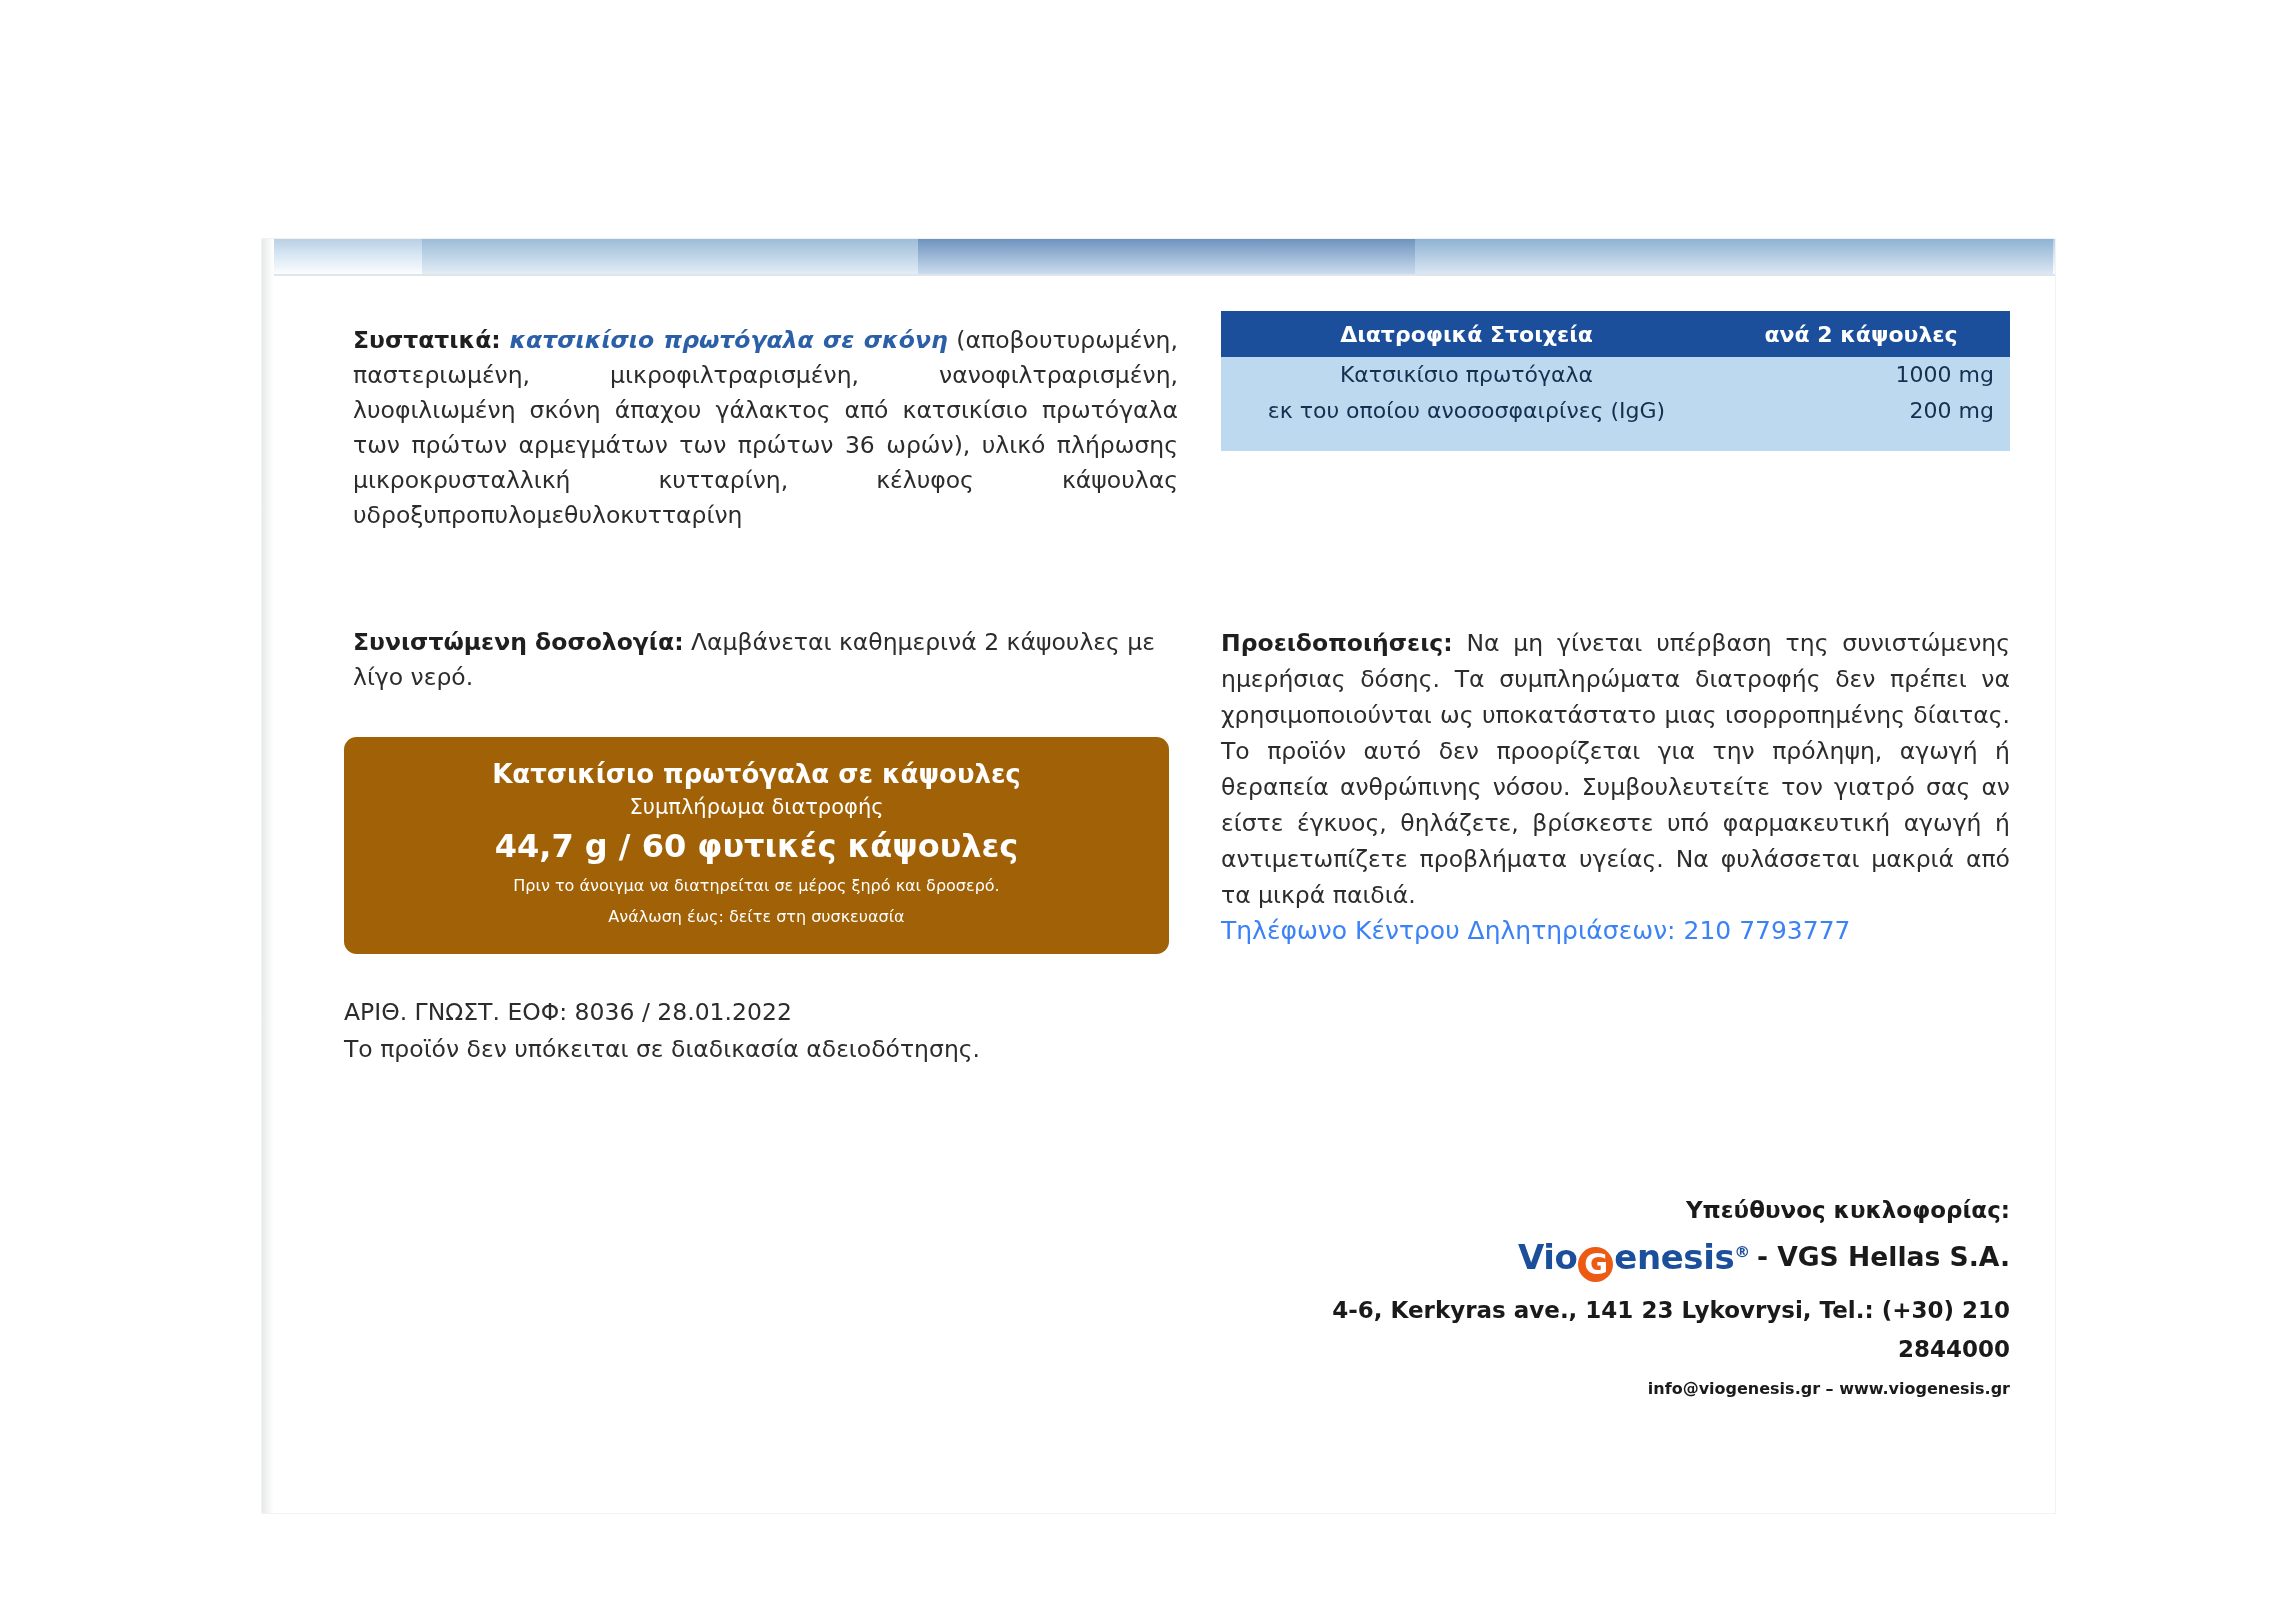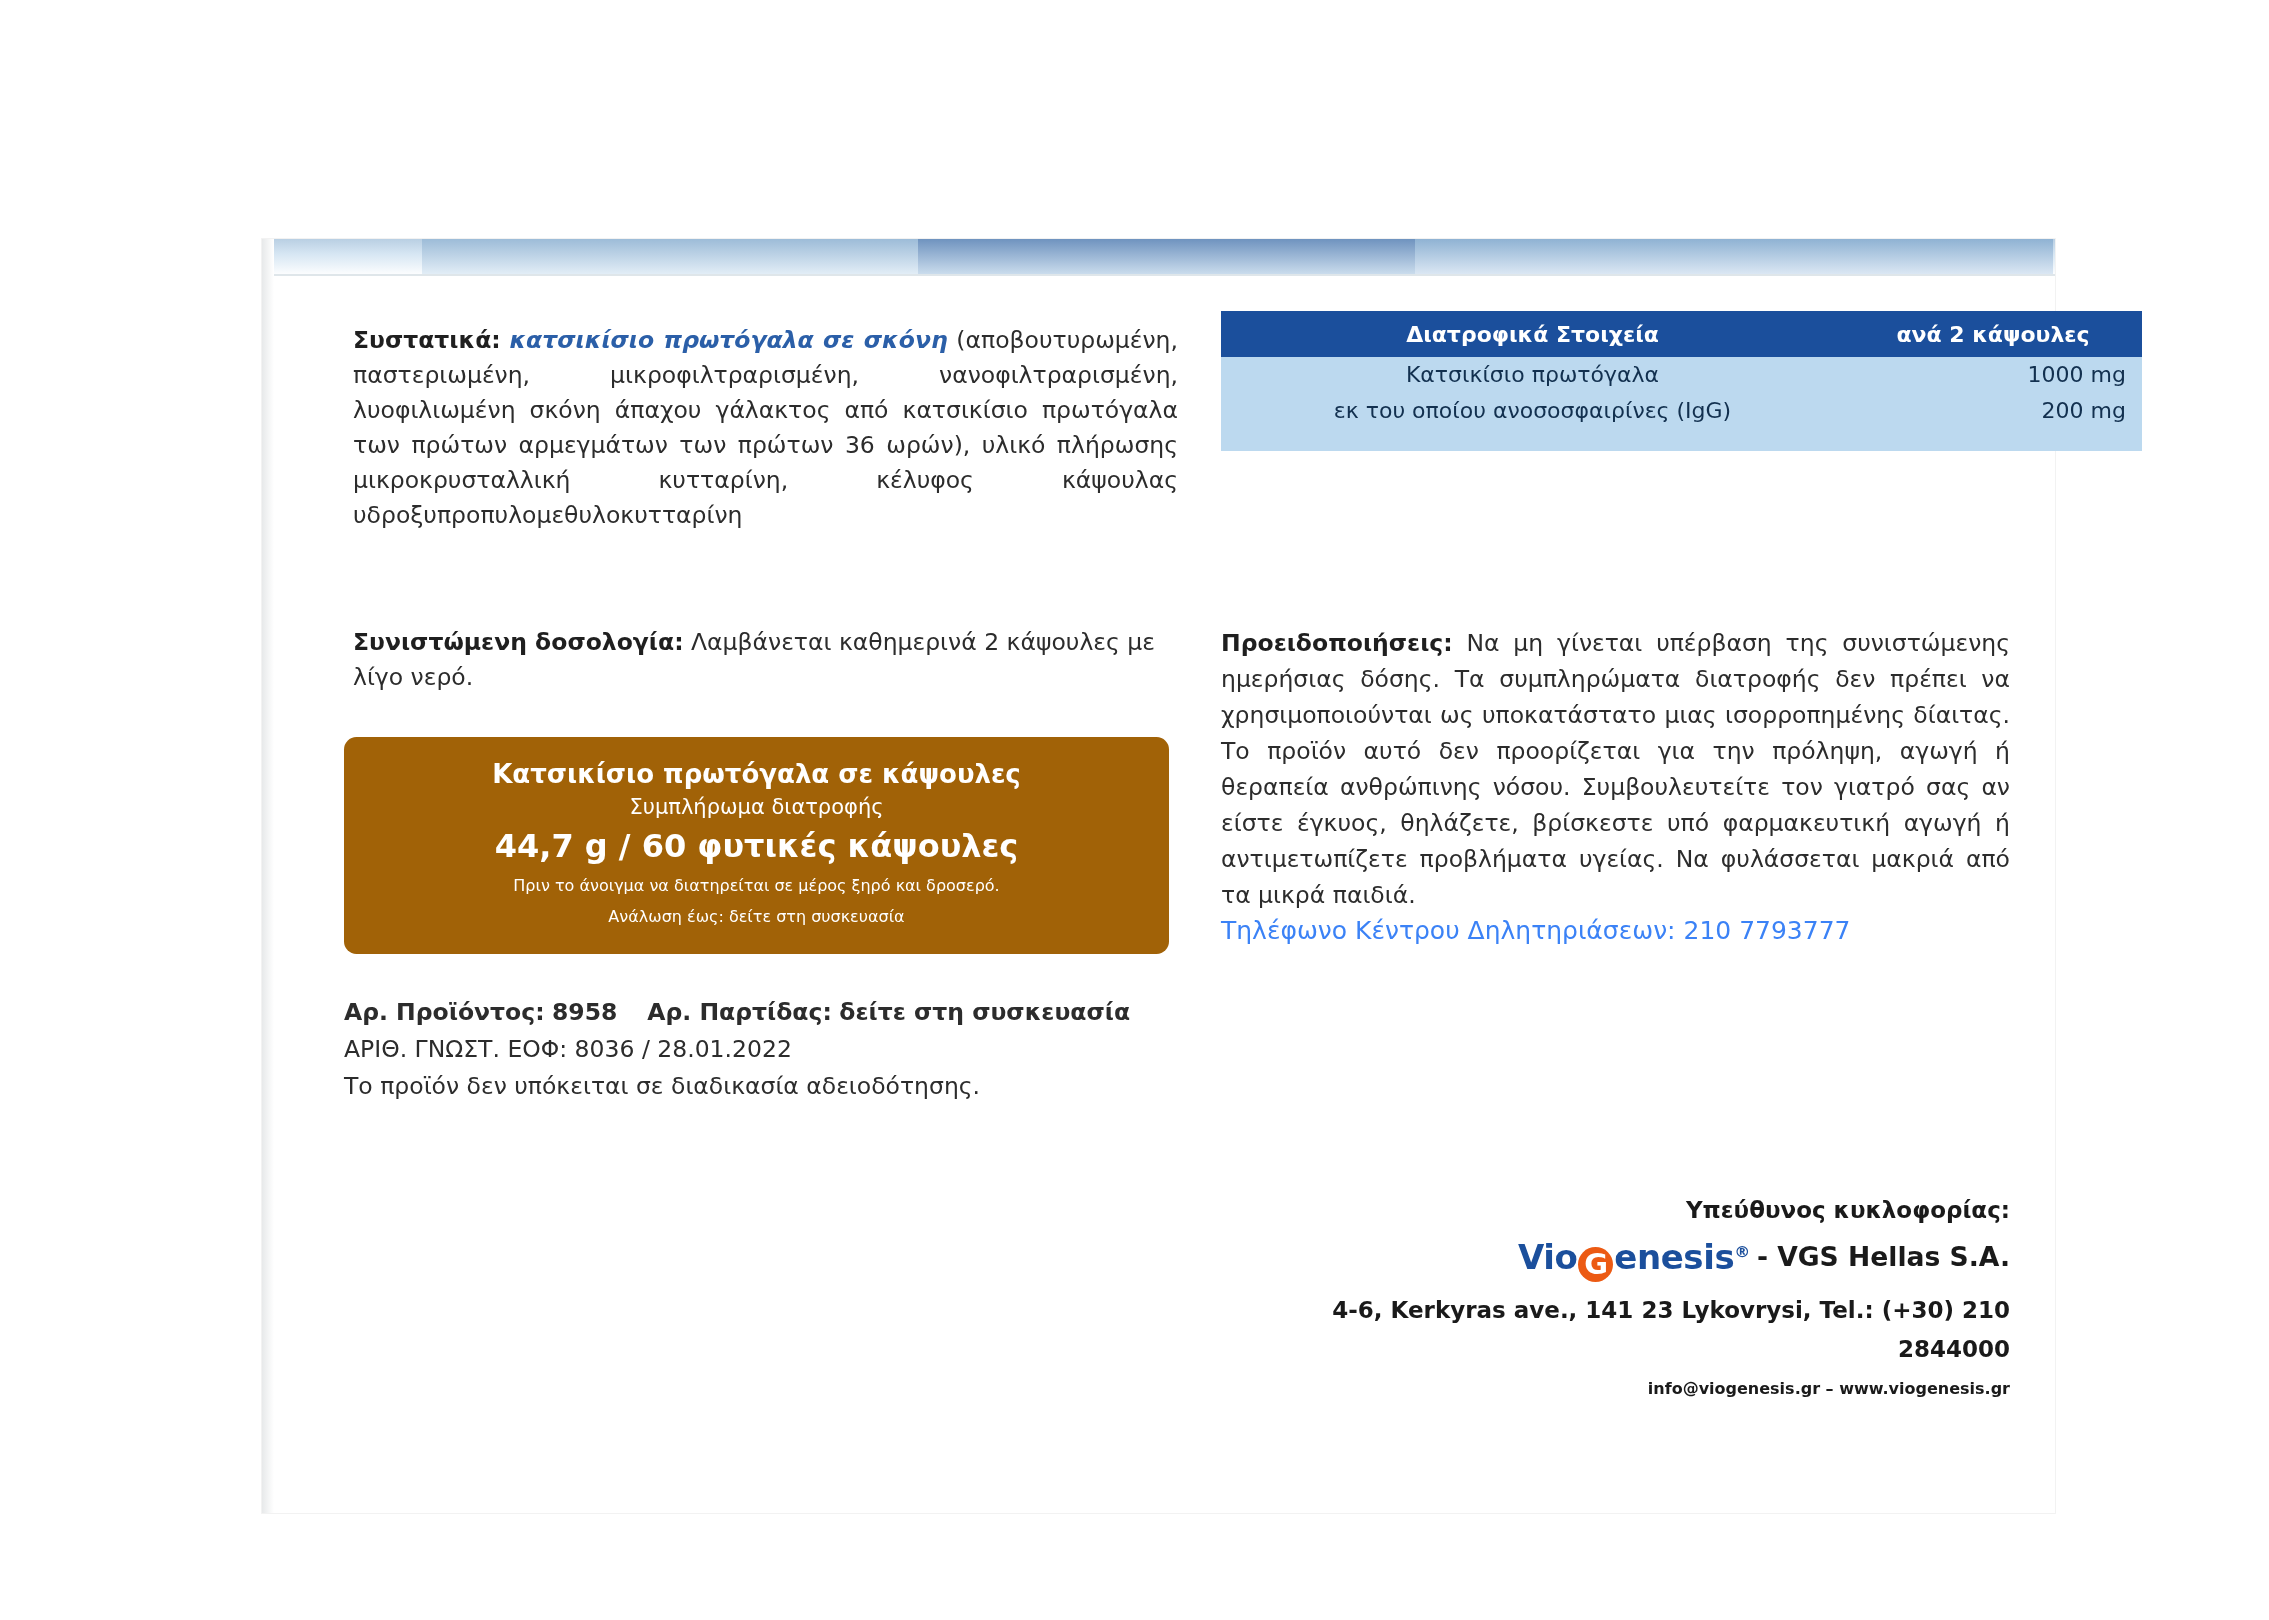--- a/index.html
+++ b/index.html
@@ -145,21 +145,21 @@
     top: 718px;
     width: 851px;
     font-size: 23.5px;
     line-height: 37px;
     color: #2c2c2c;
   }
   .legal .b { font-weight: 700; }
 
   
   .nutri {
-    width: 921px;
+    width: 789px;
     border-collapse: collapse;
     table-layout: fixed;
   }
   .nutri th {
     background: #1b4f9c;
     color: #ffffff;
     font-size: 22px;
     font-weight: 700;
     padding: 10.6px 16px;
     text-align: center;
@@ -289,27 +289,20 @@
 
     <div class="orange-panel">
       <div class="op-title">Κατσικίσιο πρωτόγαλα σε κάψουλες</div>
       <div class="op-sub">Συμπλήρωμα διατροφής</div>
       <div class="op-big">44,7 g / 60 φυτικές κάψουλες</div>
       <div class="op-small">Πριν το άνοιγμα να διατηρείται σε μέρος ξηρό και δροσερό.</div>
       <div class="op-small">Ανάλωση έως: δείτε στη συσκευασία</div>
     </div>
 
     <div class="legal">
-      <div>
-        <span class="b">Αρ. Προϊόντος:</span>
-        <span class="b">8958</span>
-        &nbsp;&nbsp;
-        <span class="b">Αρ. Παρτίδας:</span>
-        <span class="b">δείτε στη συσκευασία</span>
-      </div>
       <div>ΑΡΙΘ. ΓΝΩΣΤ. ΕΟΦ: 8036 / 28.01.2022</div>
       <div>Το προϊόν δεν υπόκειται σε διαδικασία αδειοδότησης.</div>
     </div>
 
     <div class="col-right">
 
       <table class="nutri">
         <thead>
           <tr>
             <th class="left">Διατροφικά Στοιχεία</th>

